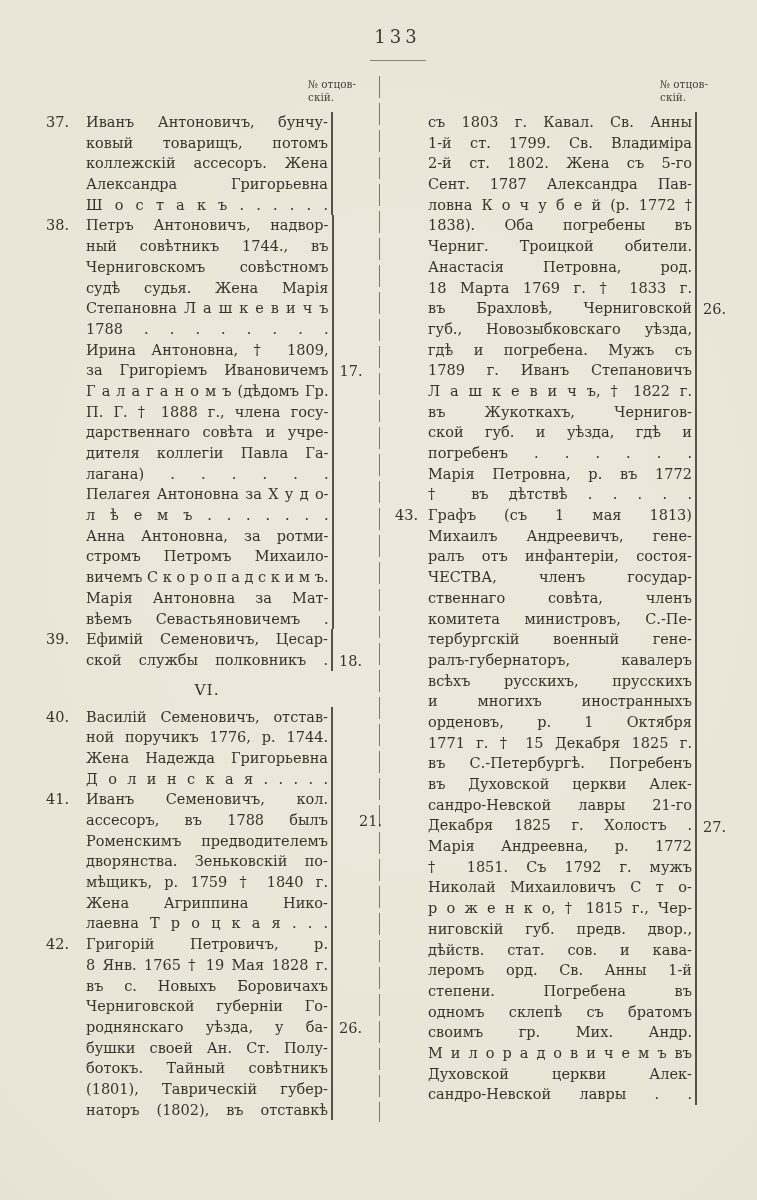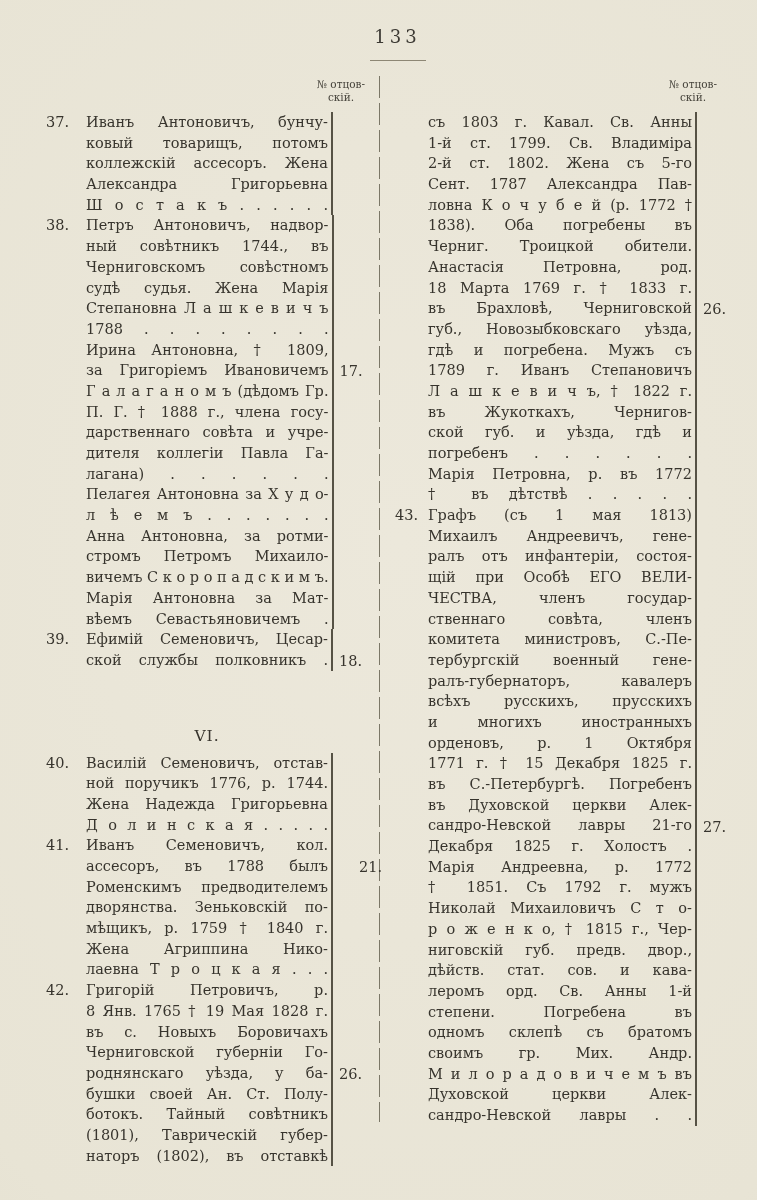--- a/index.html
+++ b/index.html
@@ -22,37 +22,37 @@
     width:56px;height:0;border-top:1px solid #8d8775;
   }
   .center-divider{
     position:absolute;left:379px;top:76px;width:1px;height:1046px;
     background:repeating-linear-gradient(180deg,#7b7767 0px,#7b7767 22px,rgba(0,0,0,0) 22px,rgba(0,0,0,0) 27px);
   }
   .col{position:absolute;top:78px;}
   .col-left{left:30px;width:348px;}
   .col-right{left:388px;width:362px;}
   .col-header{
-    width:66px;margin-left:auto;text-align:center;
+    width:66px;margin-left:auto;text-align:left;
     font-size:10.5px;line-height:12.5px;color:#45423a;margin-bottom:9px;
   }
   .col-left  .col-header{margin-right:4px;}
   .col-right .col-header{margin-right:24px;}
   .entry{display:flex;align-items:stretch;}
   .e-num{
     flex:0 0 48px;box-sizing:border-box;text-align:right;padding-right:9px;
     font-size:14.5px;line-height:20.7px;
   }
   .col-right .e-num{flex:0 0 40px;padding-right:10px;}
   .e-text{
     flex:0 0 255px;box-sizing:border-box;padding-left:8px;padding-right:3px;
     border-right:2px solid #565245;
   }
   .col-right .e-text{flex:0 0 269px;padding-left:0;}
-  .e-text.no-brace{border-right:2px solid rgba(0,0,0,0);margin-top:46px;}
+  .e-text.no-brace{border-right:2px solid rgba(0,0,0,0);}
   .e-margin{flex:1 1 auto;position:relative;}
   .m-num{position:absolute;left:6px;font-size:14.5px;line-height:20.7px;white-space:nowrap;}
   .line{
     font-size:14.5px;height:20.7px;line-height:20.7px;
     text-align:justify;text-align-last:justify;overflow:visible;white-space:nowrap;
   }
   .heading-row{margin-top:9px;margin-bottom:6px;}
   .heading{
     font-size:15.5px;height:21px;line-height:21px;text-align:center;letter-spacing:1px;
   }
@@ -205,21 +205,20 @@
           <div class="e-margin">
             <div class="m-num" style="top: 187.3px;">26.</div>
           </div>
         </div>
         <div class="entry">
           <div class="e-num">43.</div>
           <div class="e-text">
             <div class="line">Графъ (съ 1 мая 1813)</div>
             <div class="line">Михаилъ Андреевичъ, гене-</div>
             <div class="line">ралъ отъ инфантеріи, состоя-</div>
-            <div class="line">щій при Особѣ ЕГО ВЕЛИ-</div>
             <div class="line">ЧЕСТВА, членъ государ-</div>
             <div class="line">ственнаго совѣта, членъ</div>
             <div class="line">комитета министровъ, С.-Пе-</div>
             <div class="line">тербургскій военный гене-</div>
             <div class="line">ралъ-губернаторъ, кавалеръ</div>
             <div class="line">всѣхъ русскихъ, прусскихъ</div>
             <div class="line">и многихъ иностранныхъ</div>
             <div class="line">орденовъ, р. 1 Октября</div>
             <div class="line">1771 г. † 15 Декабря 1825 г.</div>
             <div class="line">въ С.-Петербургѣ. Погребенъ</div>

